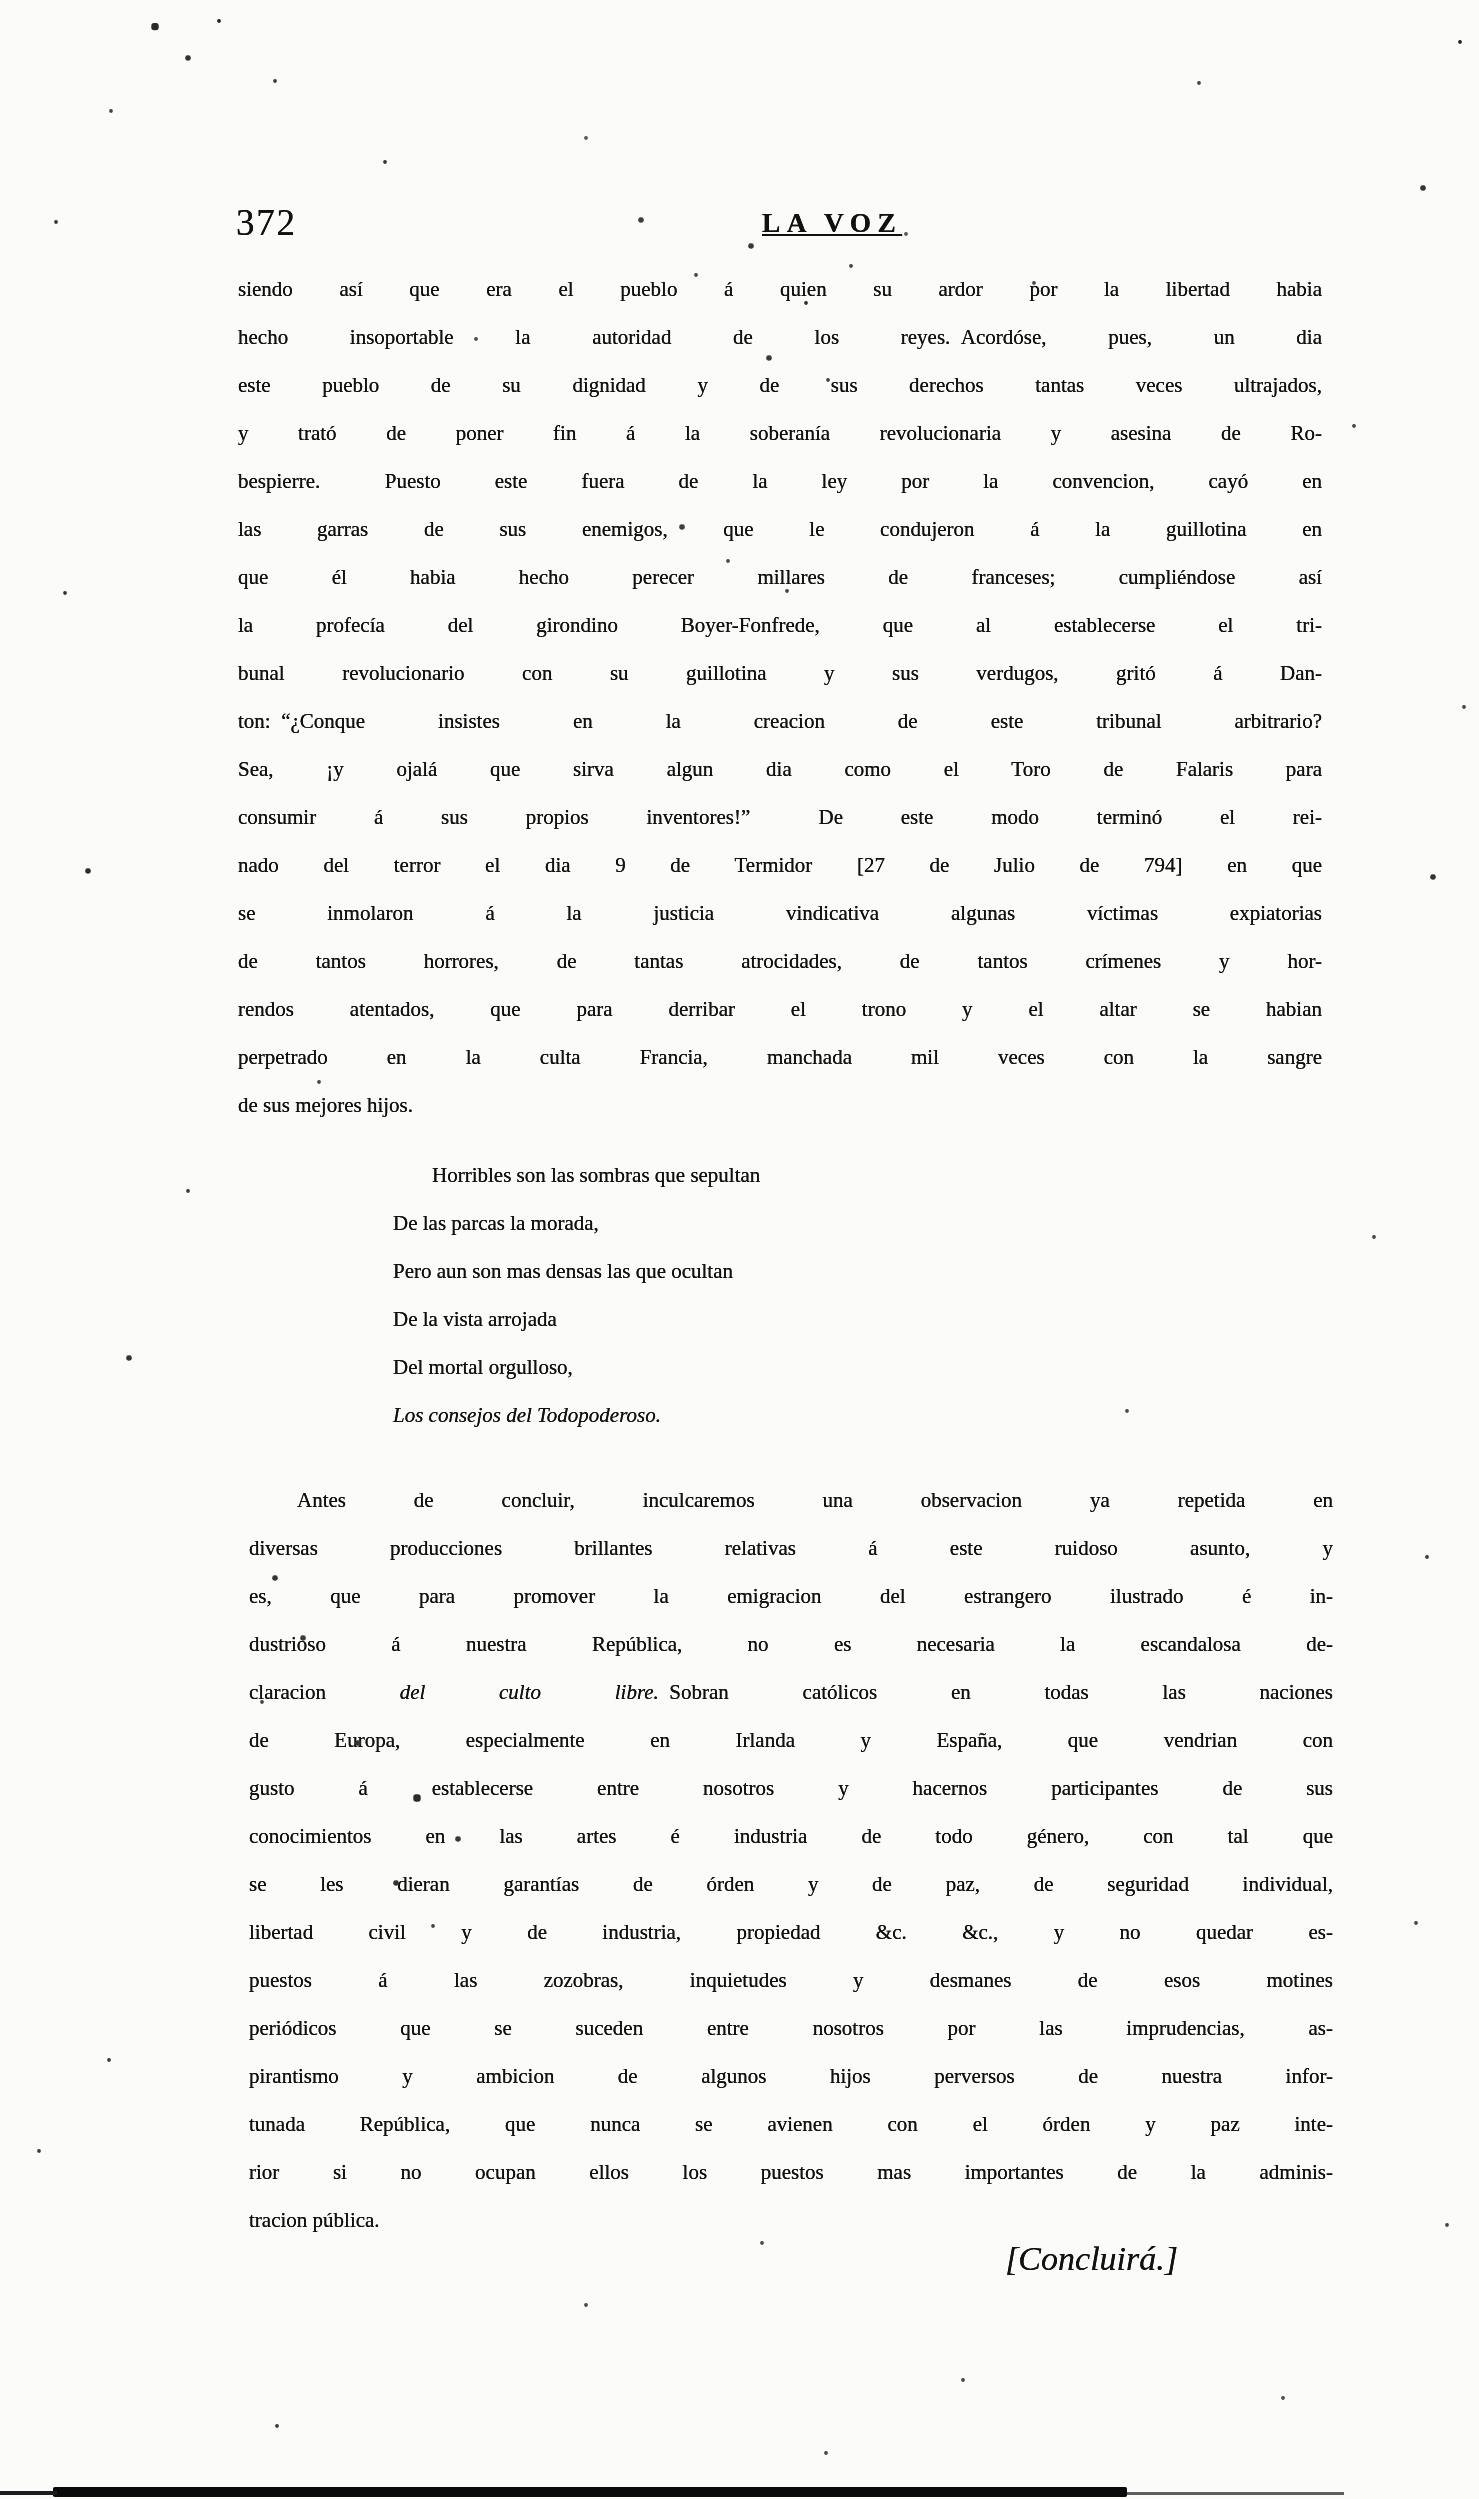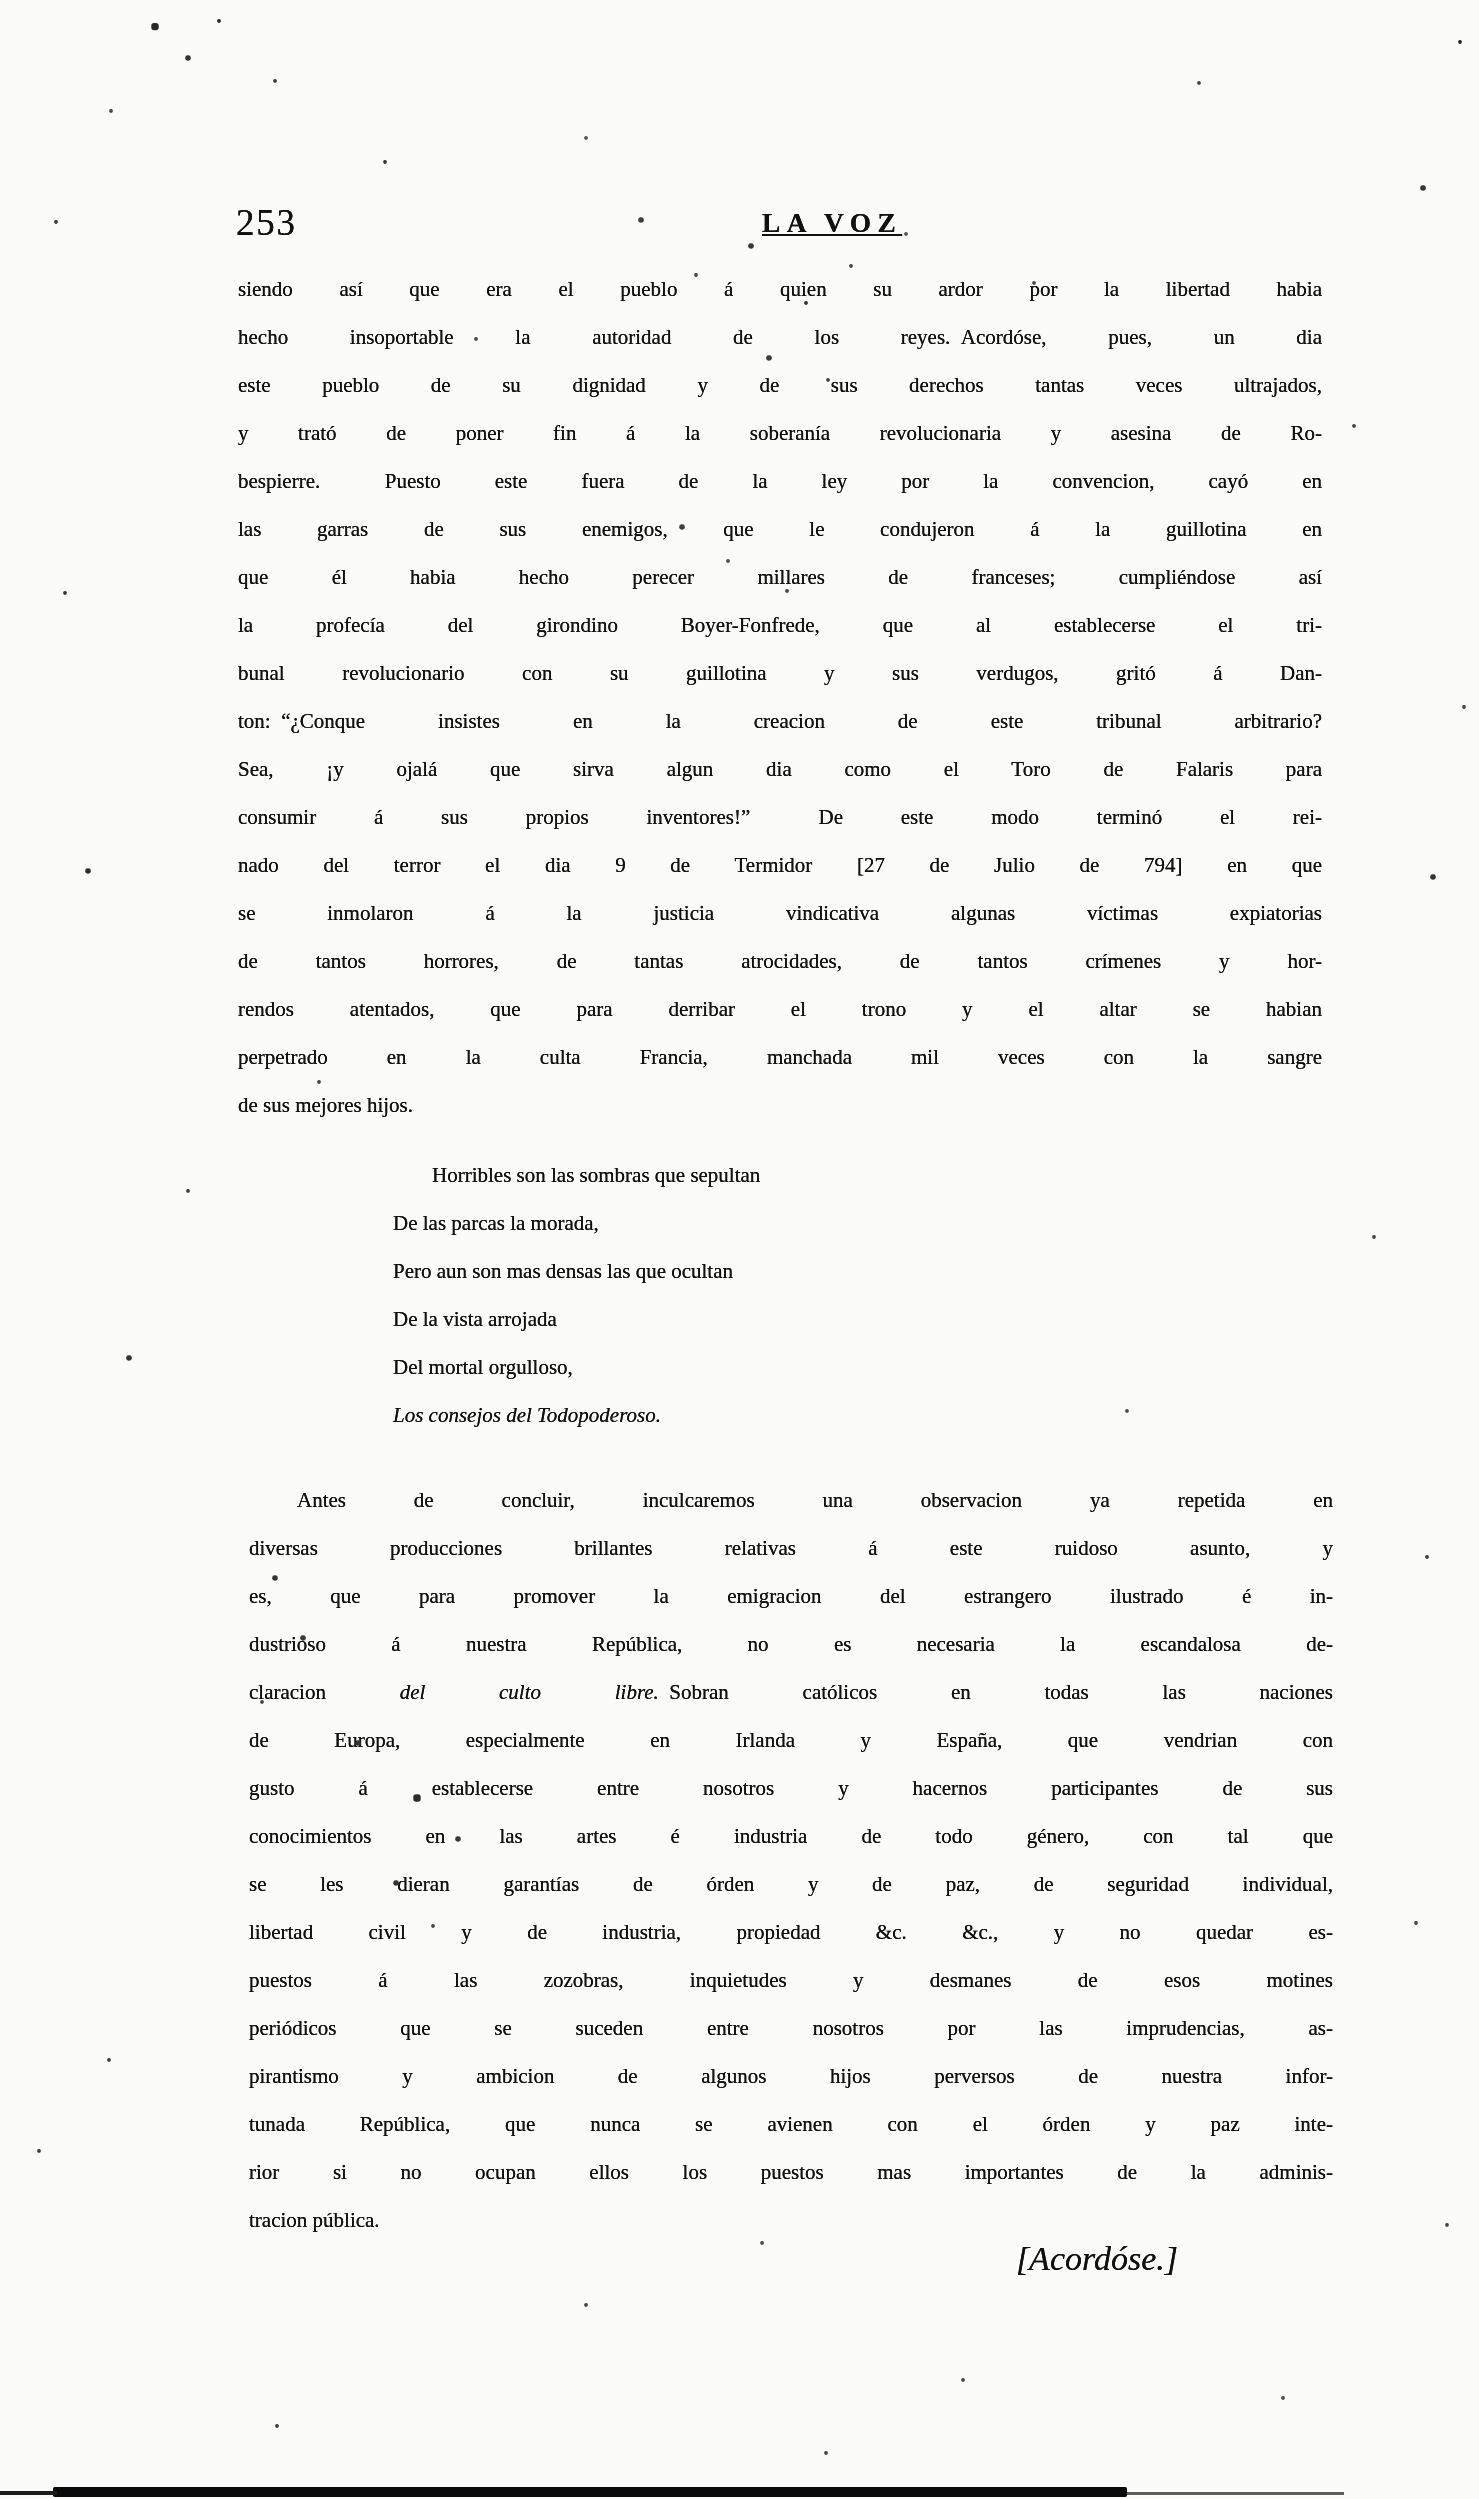--- a/index.html
+++ b/index.html
@@ -86,31 +86,31 @@
       38px 2150px 0 0.9px #3a3a3a, 1463px 706px 0 0.9px #444, 1126px 1410px 0 0.9px #4a4a4a,
       681px 526px 0 1.8px #3f3f3f, 727px 560px 0 0.9px #4a4a4a, 786px 590px 0 0.9px #444,
       475px 338px 0 0.9px #4a4a4a, 585px 137px 0 0.9px #555;
   }
 </style>
 </head>
 <body>
 
 <div class="scan-page">
 
-  <div class="page-number">253</div>
+  <div class="page-number">372</div>
 
   <div class="running-title">LA VOZ</div>
 
   <div id="paragraph-1" class="textblock"><div class="line just"><span>siendo así que era el pueblo á quien su ardor por la libertad habia</span></div><div class="line just"><span>hecho insoportable la autoridad de los reyes. Acordóse, pues, un dia</span></div><div class="line just"><span>este pueblo de su dignidad y de sus derechos tantas veces ultrajados,</span></div><div class="line just"><span>y trató de poner fin á la soberanía revolucionaria y asesina de Ro-</span></div><div class="line just"><span>bespierre.  Puesto este fuera de la ley por la convencion, cayó en</span></div><div class="line just"><span>las garras de sus enemigos, que le condujeron á la guillotina en</span></div><div class="line just"><span>que él habia hecho perecer millares de franceses; cumpliéndose así</span></div><div class="line just"><span>la profecía del girondino Boyer-Fonfrede, que al establecerse el tri-</span></div><div class="line just"><span>bunal revolucionario con su guillotina y sus verdugos, gritó á Dan-</span></div><div class="line just"><span>ton: “¿Conque insistes en la creacion de este tribunal arbitrario?</span></div><div class="line just"><span>Sea, ¡y ojalá que sirva algun dia como el Toro de Falaris para</span></div><div class="line just"><span>consumir á sus propios inventores!”  De este modo terminó el rei-</span></div><div class="line just"><span>nado del terror el dia 9 de Termidor [27 de Julio de 794] en que</span></div><div class="line just"><span>se inmolaron á la justicia vindicativa algunas víctimas expiatorias</span></div><div class="line just"><span>de tantos horrores, de tantas atrocidades, de tantos crímenes y hor-</span></div><div class="line just"><span>rendos atentados, que para derribar el trono y el altar se habian</span></div><div class="line just"><span>perpetrado en la culta Francia, manchada mil veces con la sangre</span></div><div class="line"><span>de sus mejores hijos.</span></div></div>
 
   <div id="poem-block" class="textblock"><div class="line" style="text-indent: 39px;"><span>Horribles son las sombras que sepultan</span></div><div class="line"><span>De las parcas la morada,</span></div><div class="line"><span>Pero aun son mas densas las que ocultan</span></div><div class="line"><span>De la vista arrojada</span></div><div class="line"><span>Del mortal orgulloso,</span></div><div class="line"><em>Los consejos del Todopoderoso.</em></div></div>
 
   <div id="paragraph-2" class="textblock"><div class="line just" style="text-indent: 48px;"><span>Antes de concluir, inculcaremos una observacion ya repetida en</span></div><div class="line just"><span>diversas producciones brillantes relativas á este ruidoso asunto, y</span></div><div class="line just"><span>es, que para promover la emigracion del estrangero ilustrado é in-</span></div><div class="line just"><span>dustrioso á nuestra República, no es necesaria la escandalosa de-</span></div><div class="line just"><span>claracion </span><em>del culto libre.</em><span> Sobran católicos en todas las naciones</span></div><div class="line just"><span>de Europa, especialmente en Irlanda y España, que vendrian con</span></div><div class="line just"><span>gusto á establecerse entre nosotros y hacernos participantes de sus</span></div><div class="line just"><span>conocimientos en las artes é industria de todo género, con tal que</span></div><div class="line just"><span>se les dieran garantías de órden y de paz, de seguridad individual,</span></div><div class="line just"><span>libertad civil y de industria, propiedad &amp;c. &amp;c., y no quedar es-</span></div><div class="line just"><span>puestos á las zozobras, inquietudes y desmanes de esos motines</span></div><div class="line just"><span>periódicos que se suceden entre nosotros por las imprudencias, as-</span></div><div class="line just"><span>pirantismo y ambicion de algunos hijos perversos de nuestra infor-</span></div><div class="line just"><span>tunada República, que nunca se avienen con el órden y paz inte-</span></div><div class="line just"><span>rior si no ocupan ellos los puestos mas importantes de la adminis-</span></div><div class="line"><span>tracion pública.</span></div></div>
 
-  <div class="closing-note">[Acordóse.]</div>
+  <div class="closing-note">[Concluirá.]</div>
 
   <div class="noise"></div>
   <div class="edge-bar"></div>
   <div class="edge-bar-left-tail"></div>
   <div class="edge-bar-right-tail"></div>
 
 </div>
 
 
 </body></html>

